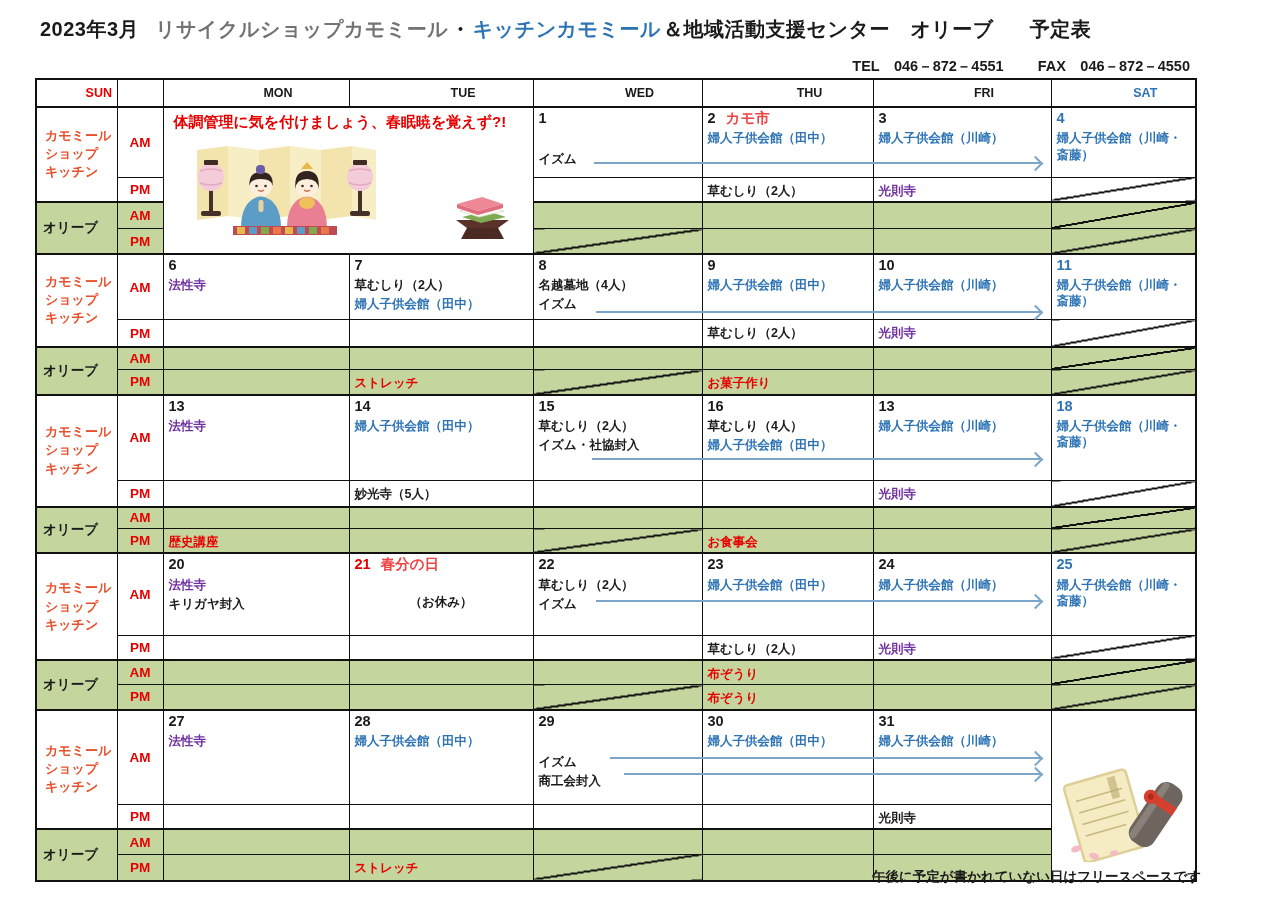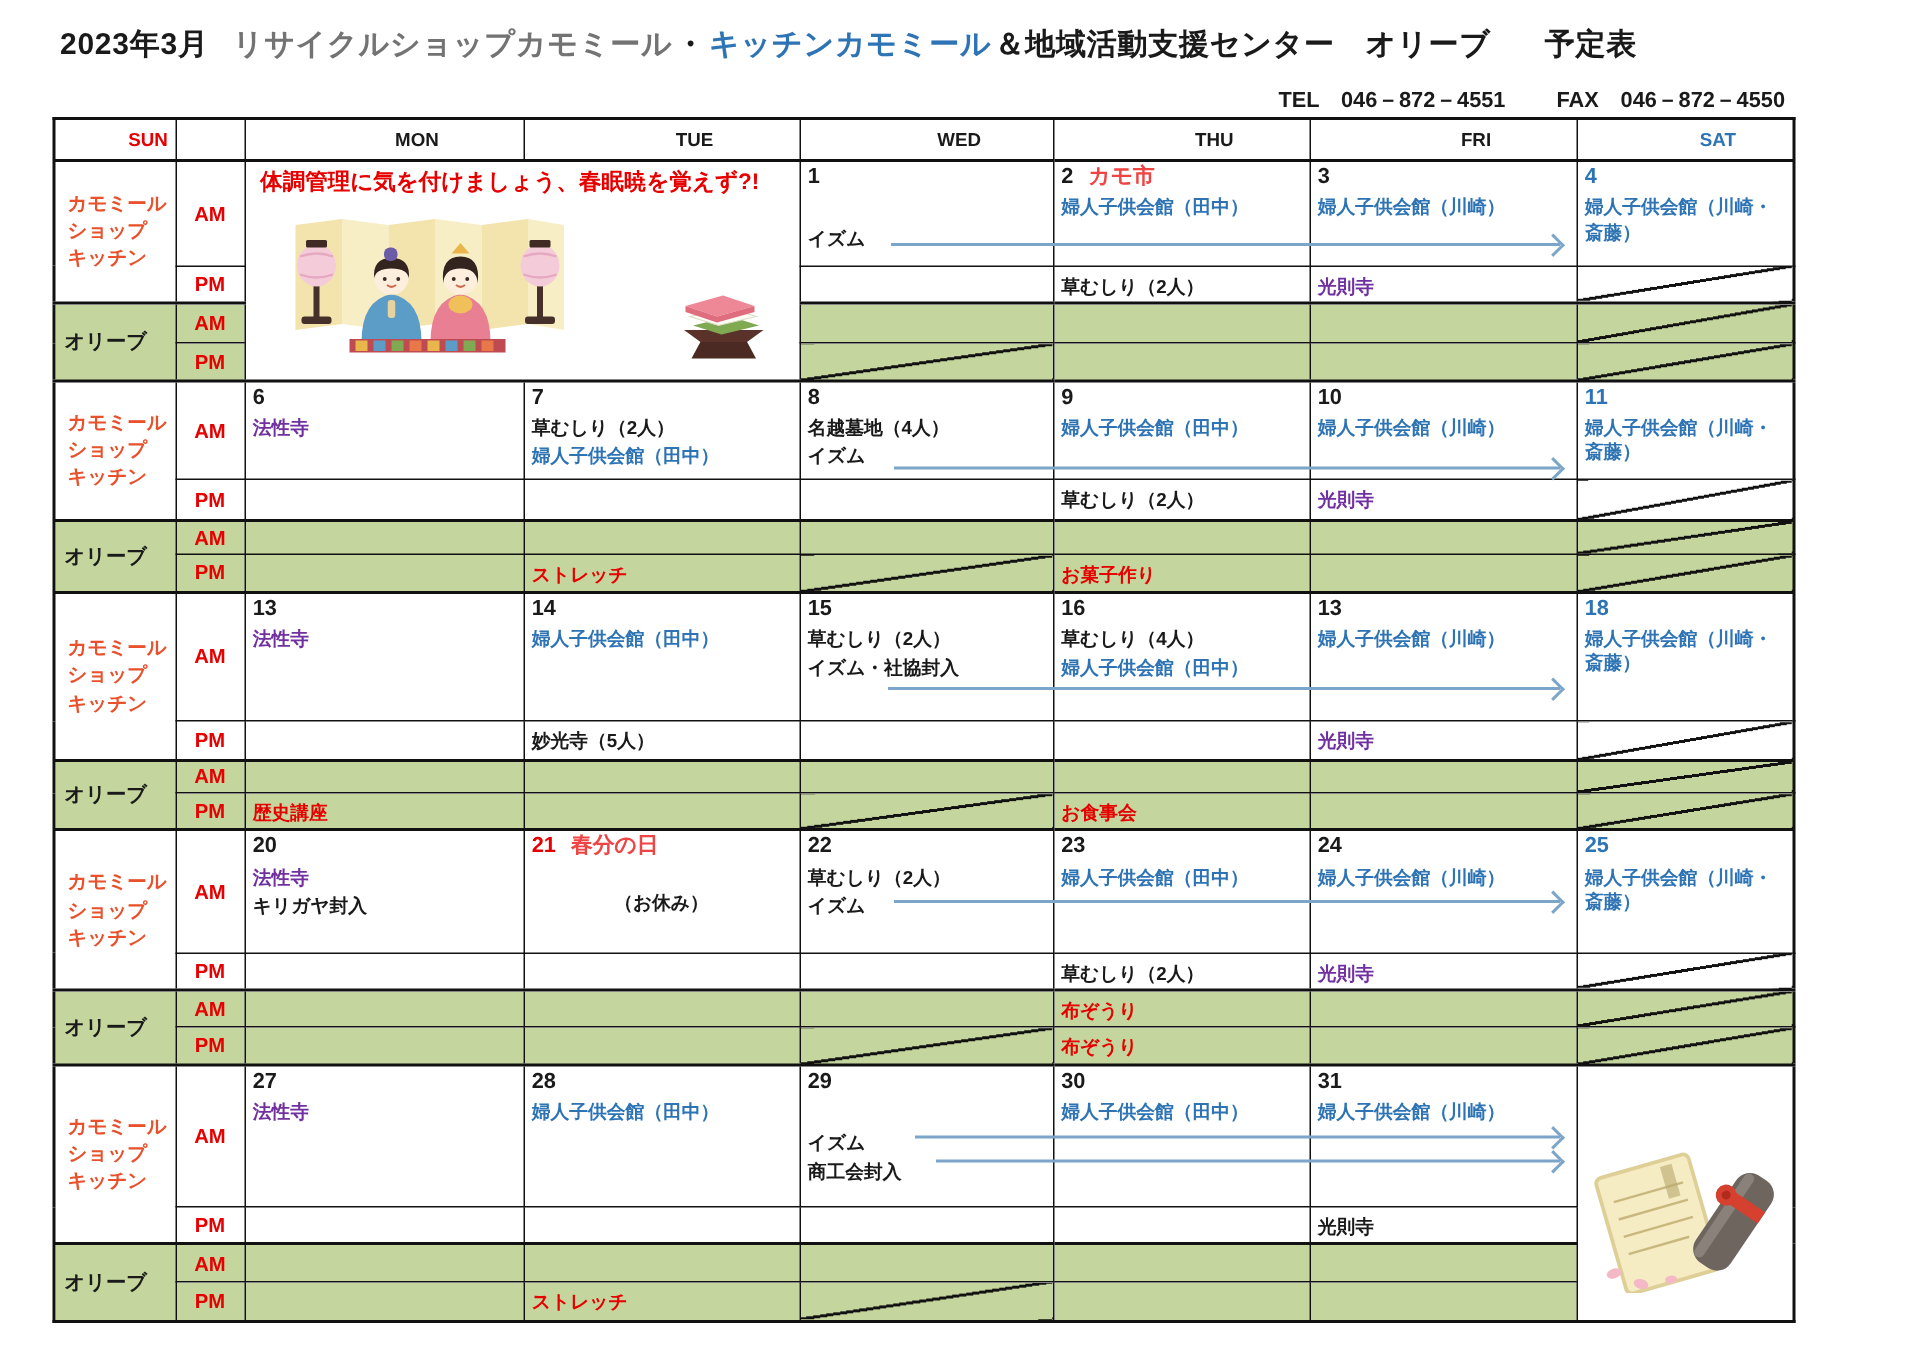--- a/index.html
+++ b/index.html
@@ -485,19 +485,20 @@
         <rect x="82" y="40" width="28" height="9" fill="#d6402f"></rect>
         <circle cx="82" cy="45" r="7" fill="#d6402f"></circle>
         <circle cx="82" cy="45" r="3" fill="#b22a1e"></circle>
       </g>
       <ellipse cx="18" cy="92" rx="5" ry="3.2" fill="#f4b8c6" transform="rotate(-20 18 92)"></ellipse>
       <ellipse cx="36" cy="99" rx="5" ry="3.2" fill="#f4b8c6" transform="rotate(15 36 99)"></ellipse>
       <ellipse cx="56" cy="96" rx="4" ry="2.6" fill="#f4b8c6" transform="rotate(-10 56 96)"></ellipse>
     </svg>
   </div>
 
+  <div class="footer-note">午後に予定が書かれていない日はフリースペースです</div>
 <div class="arrow" style="left: 594px; top: 162px; width: 446px;"></div>
     <div class="arrow" style="left: 596px; top: 311px; width: 444px;"></div>
     <div class="arrow" style="left: 592px; top: 458px; width: 448px;"></div>
     <div class="arrow" style="left: 596px; top: 600px; width: 444px;"></div>
     <div class="arrow" style="left: 610px; top: 757px; width: 430px;"></div>
     <div class="arrow" style="left: 624px; top: 773px; width: 416px;"></div>
   </div>
 
 </body></html>

